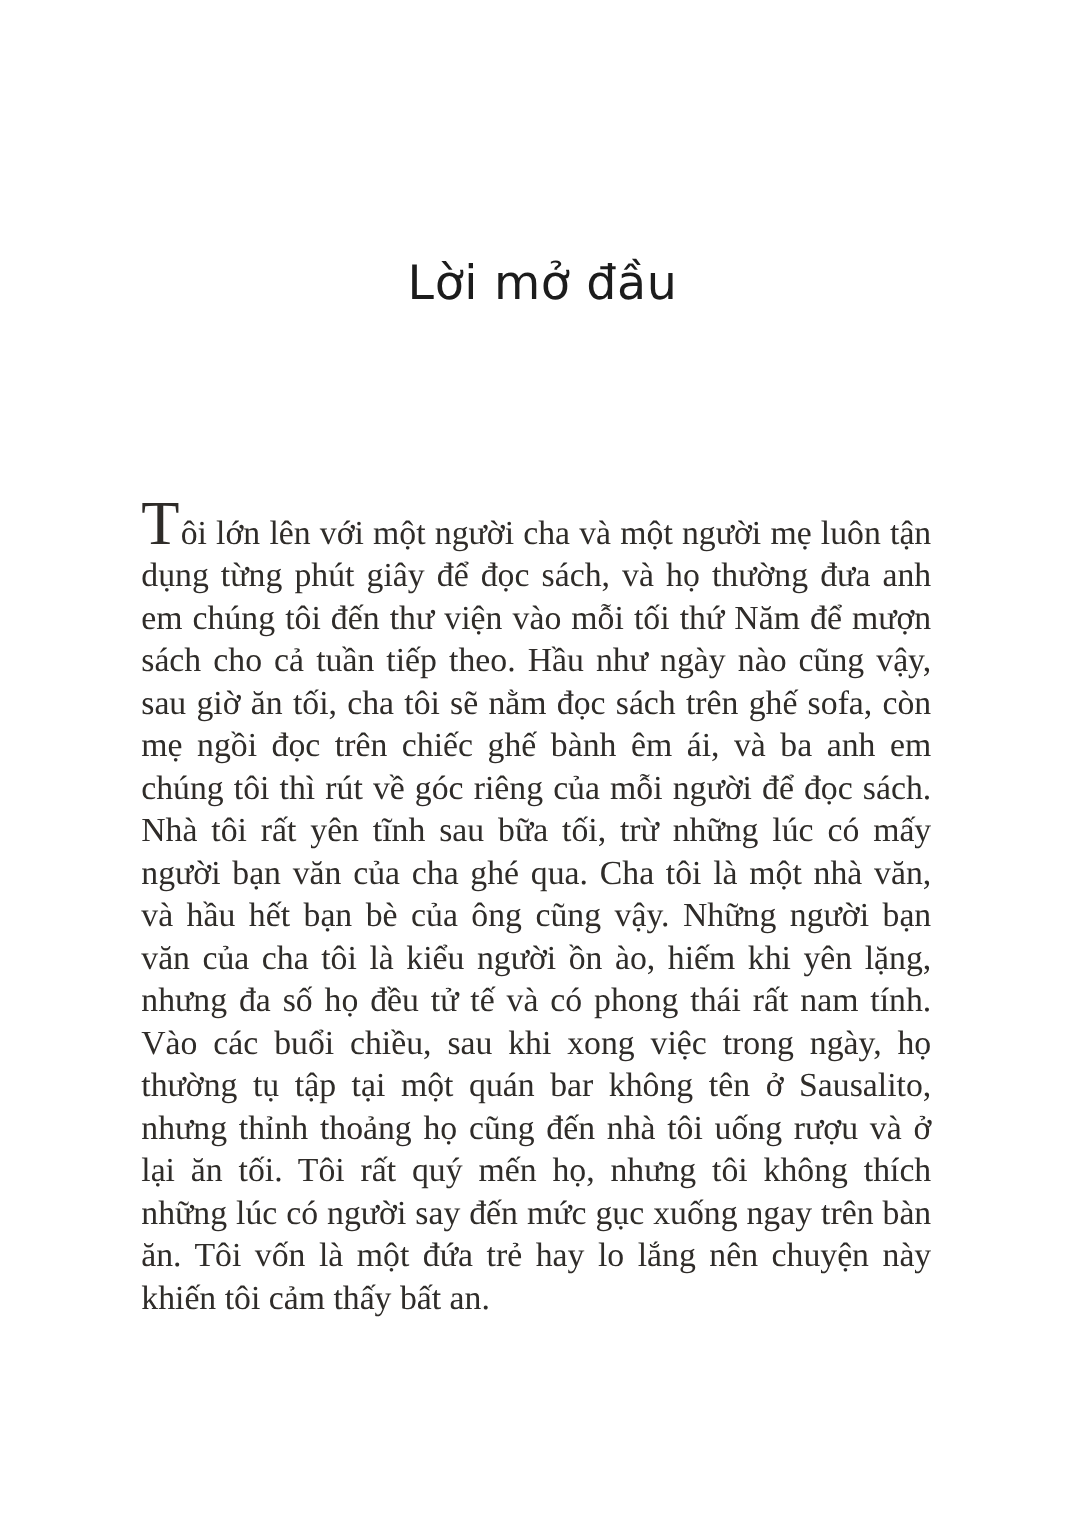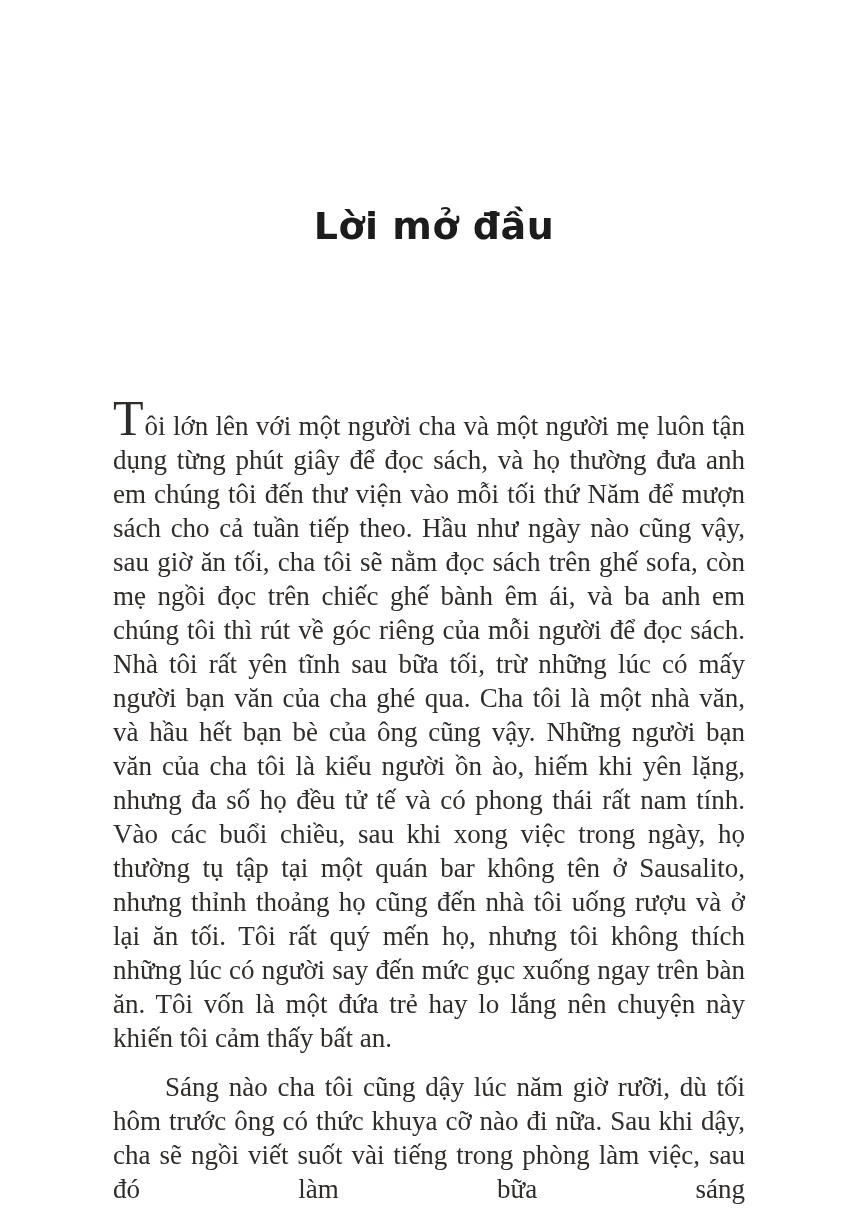--- a/index.html
+++ b/index.html
@@ -17,21 +17,21 @@
     font-family: "Liberation Serif", serif;
   }
   .chapter-title {
     position: absolute;
     top: 204px;
     left: 0;
     right: 0;
     margin: 0;
     text-align: center;
     font-family: "DejaVu Sans", sans-serif;
-    font-weight: 700;
+    font-weight: 400;
     font-size: 38px;
     line-height: 1.2;
     letter-spacing: 0.5px;
     color: #1c1c1c;
   }
   .body-text {
     position: absolute;
     top: 401px;
     left: 113px;
     width: 642px;
@@ -62,17 +62,16 @@
 <body>
 
 <div class="page">
 
   <h1 class="chapter-title">Lời mở đầu</h1>
 
   <div class="body-text">
 
     <p class="para-first"><span class="initial-cap">T</span><span>ôi lớn lên với một người cha và một người mẹ luôn tận dụng từng phút giây để đọc sách, và họ thường đưa anh em chúng tôi đến thư viện vào mỗi tối thứ Năm để mượn sách cho cả tuần tiếp theo. Hầu như ngày nào cũng vậy, sau giờ ăn tối, cha tôi sẽ nằm đọc sách trên ghế sofa, còn mẹ ngồi đọc trên chiếc ghế bành êm ái, và ba anh em chúng tôi thì rút về góc riêng của mỗi người để đọc sách. Nhà tôi rất yên tĩnh sau bữa tối, trừ những lúc có mấy người bạn văn của cha ghé qua. Cha tôi là một nhà văn, và hầu hết bạn bè của ông cũng vậy. Những người bạn văn của cha tôi là kiểu người ồn ào, hiếm khi yên lặng, nhưng đa số họ đều tử tế và có phong thái rất nam tính. Vào các buổi chiều, sau khi xong việc trong ngày, họ thường tụ tập tại một quán bar không tên ở Sausalito, nhưng thỉnh thoảng họ cũng đến nhà tôi uống rượu và ở lại ăn tối. Tôi rất quý mến họ, nhưng tôi không thích những lúc có người say đến mức gục xuống ngay trên bàn ăn. Tôi vốn là một đứa trẻ hay lo lắng nên chuyện này khiến tôi cảm thấy bất an.</span></p>
 
-    <p class="para-indent">Sáng nào cha tôi cũng dậy lúc năm giờ rưỡi, dù tối hôm trước ông có thức khuya cỡ nào đi nữa. Sau khi dậy, cha sẽ ngồi viết suốt vài tiếng trong phòng làm việc, sau đó làm bữa sáng</p>
 
   </div>
 
 </div>
 
 </body></html>

